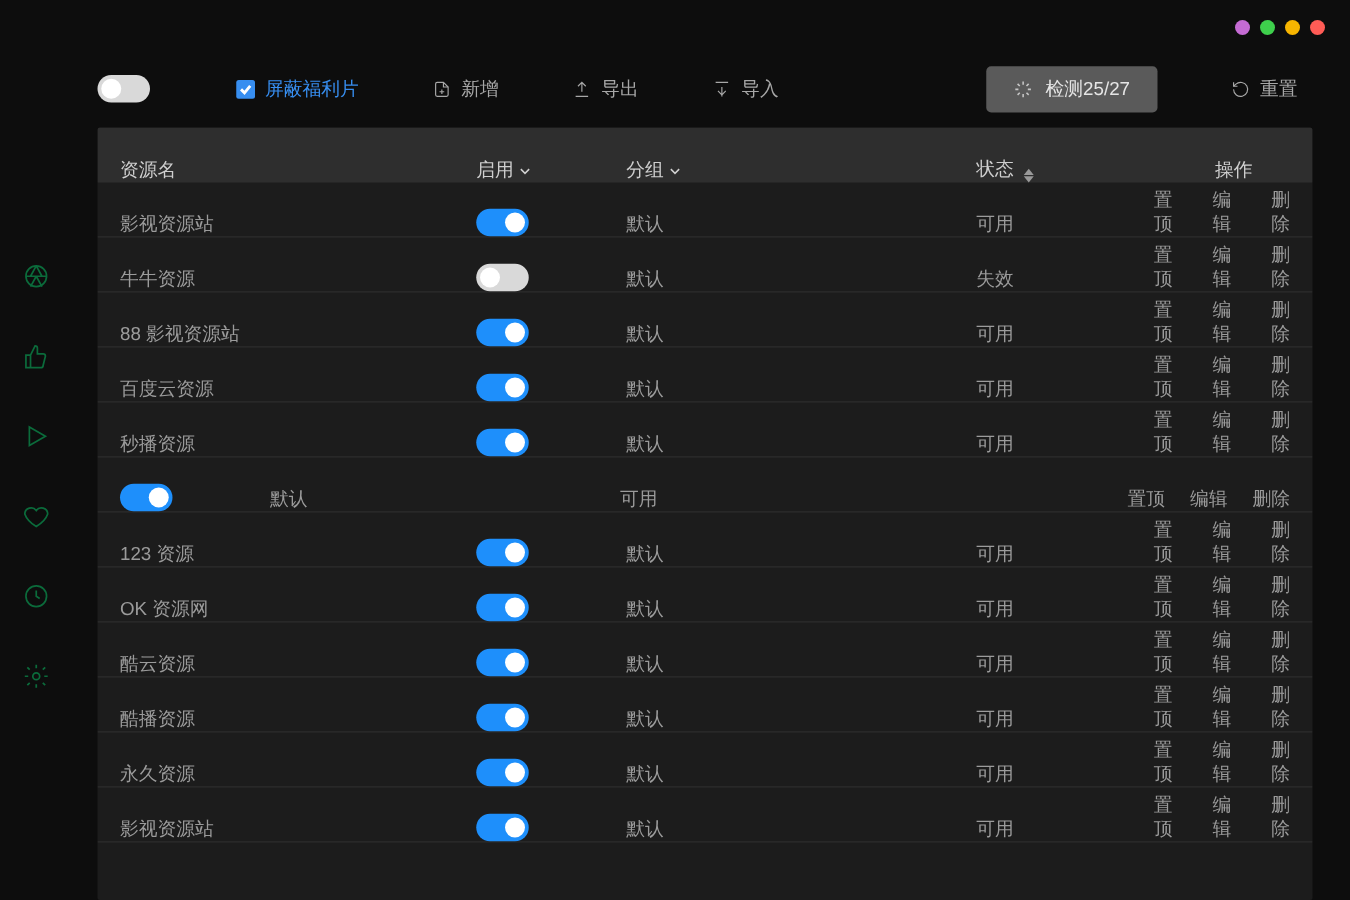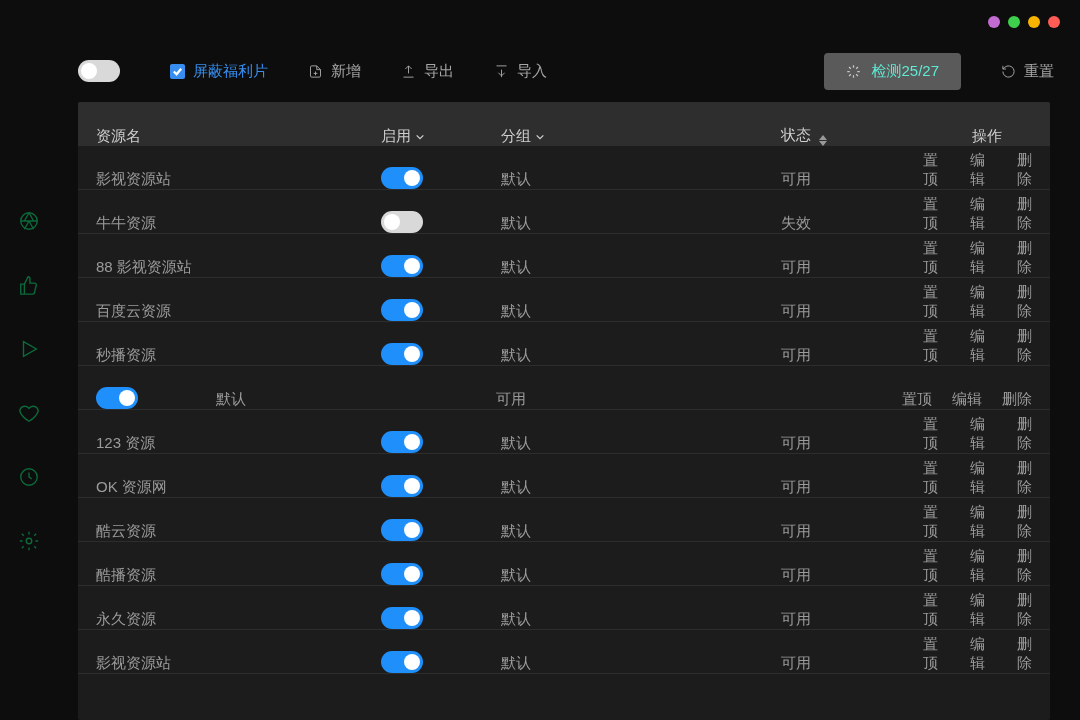--- a/index.html
+++ b/index.html
@@ -34,33 +34,33 @@
   .left-nav{
     position:absolute;left:0;top:0;bottom:0;width:58px;
     display:flex;flex-direction:column;align-items:center;
     padding-top:210px;gap:42px;
   }
   .left-nav svg{width:22px;height:22px;stroke:#0b6b3b;fill:none;stroke-width:1.5;}
   .left-nav .nav-btn{width:22px;height:22px;display:flex;align-items:center;justify-content:center;cursor:pointer;}
 
   
   .toolbar{
-    position:absolute;left:78px;right:26px;top:50px;
-    height:42px;display:flex;align-items:center;gap:40px;
+    position:absolute;left:78px;right:42px;top:50px;
+    height:42px;display:flex;align-items:center;gap:59px;
     color:var(--text-light);font-size:15px;
   }
   .master-toggle{width:42px;height:22px;border-radius:11px;background:#d9d9d9;position:relative;margin-right:10px;}
   .master-toggle::after{content:"";position:absolute;left:3px;top:3px;width:16px;height:16px;border-radius:50%;background:#fff;}
   .chk{display:flex;align-items:center;gap:8px;color:var(--blue);}
   .chk .box{width:15px;height:15px;border-radius:2px;background:var(--blue);display:flex;align-items:center;justify-content:center;}
   .chk .box svg{width:11px;height:11px;stroke:#fff;fill:none;stroke-width:2.5;}
   .tool-btn{display:flex;align-items:center;gap:8px;cursor:pointer;}
   .tool-btn svg{width:15px;height:15px;stroke:var(--text-light);fill:none;stroke-width:1.5;}
   .detect-pill{
-    background:#5a5a5a;color:#5eead4;padding:9px 22px;border-radius:4px;
+    background:#5a5a5a;color:#e5e5e5;padding:9px 22px;border-radius:4px;
     display:flex;align-items:center;gap:10px;margin-left:auto;
   }
   .detect-pill svg{width:15px;height:15px;stroke:#c6c6c6;fill:none;stroke-width:2;}
   .reset-btn{display:flex;align-items:center;gap:8px;cursor:pointer;}
   .reset-btn svg{width:15px;height:15px;stroke:var(--text-light);fill:none;stroke-width:1.5;}
 
   
   .table-wrap{
     position:absolute;left:78px;right:30px;top:102px;bottom:0;
     background:var(--panel);border-radius:2px;overflow:hidden;

